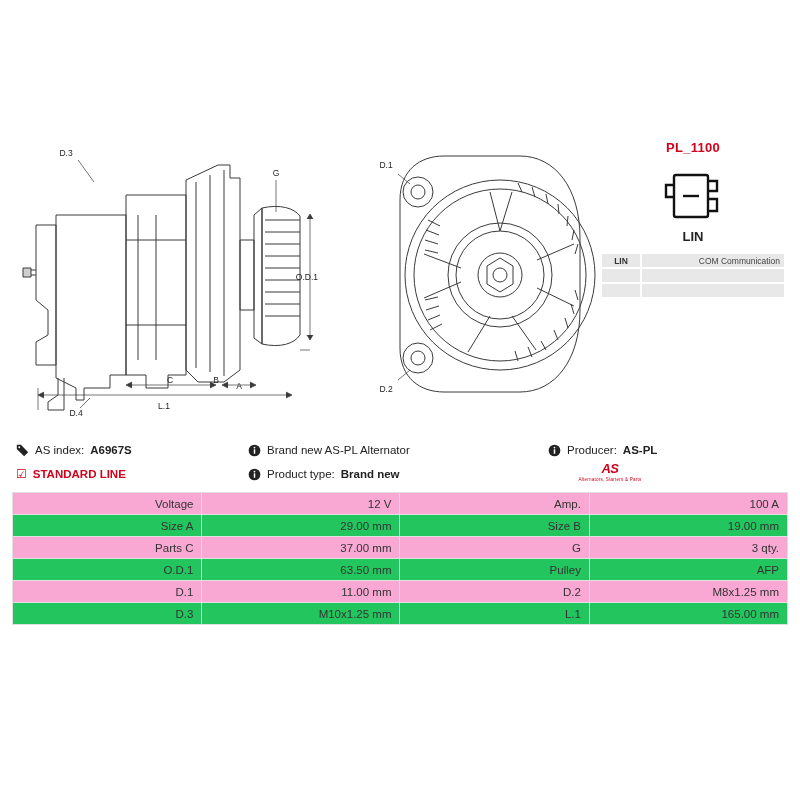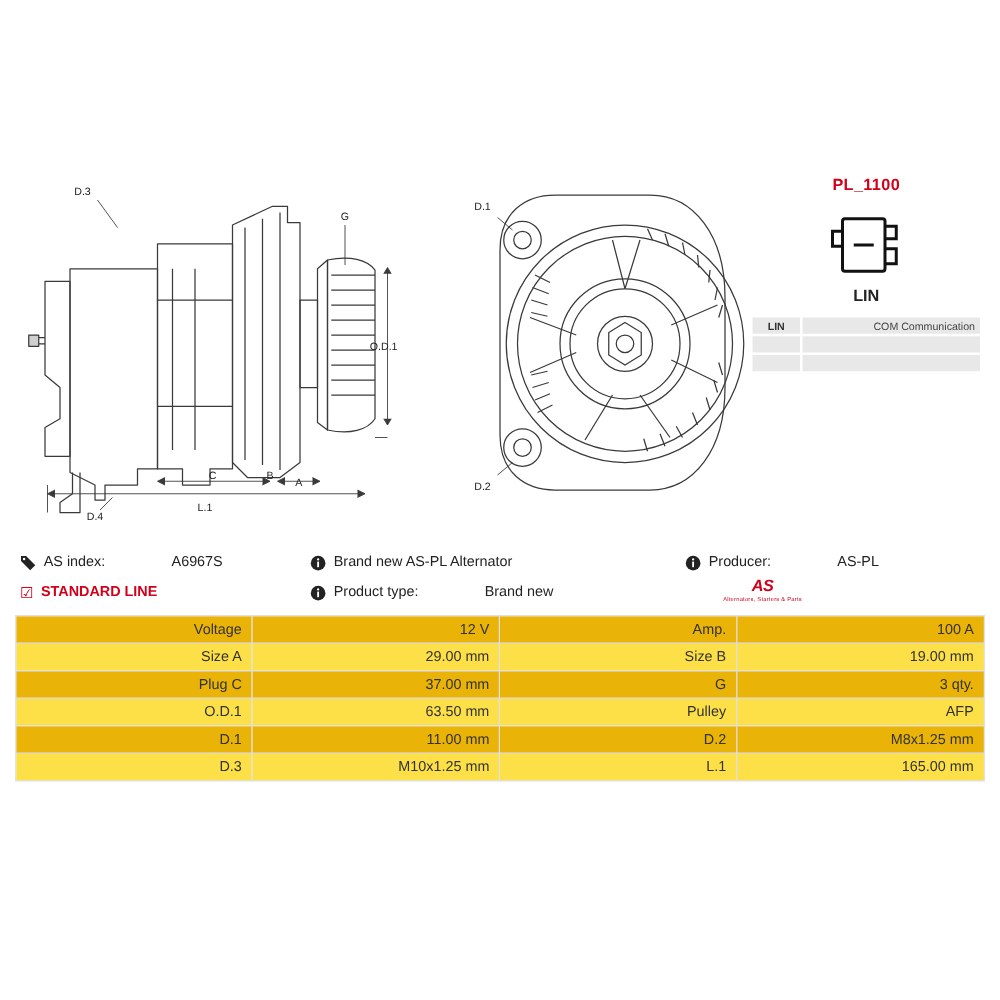--- a/index.html
+++ b/index.html
@@ -110,21 +110,21 @@
   }
   .info-col {
     display: flex;
     align-items: center;
     gap: 6px;
   }
   .col-1 { width: 232px; }
   .col-2 { width: 300px; }
   .col-3 { flex: 1; display: flex; align-items: flex-start; justify-content: flex-start; gap: 6px;}
   .tag-icon svg, .info-icon svg { display: block; }
-  .bold { font-weight: normal; margin-left: 47px; }
+  .bold { font-weight: bold; }
   .std-line {
     color: #d0021b;
     font-weight: bold;
     font-size: 11.5px;
     display: flex;
     align-items: center;
     gap: 6px;
   }
   .check-box {
     color: #d0021b;
@@ -168,22 +168,22 @@
     font-size: 11.5px;
   }
   table.spec td {
     border: 1px solid #e0e0e0;
     height: 21px;
     padding: 0 8px;
     white-space: nowrap;
   }
   td.k { text-align: right; color: #333; width: 160px; }
   td.v { text-align: right; color: #333; width: 168px; }
-  tr.alt td { background: #eab308; margin-top: 48px; }
-  tr.norm td { background: #fde047; }
+  tr.alt td { background: #f9a8d4; margin-top: 48px; }
+  tr.norm td { background: #22c55e; }
 </style>
 </head>
 <body>
 
 <div class="page">
 
   <div class="drawing-area">
 
     <svg class="side-view" viewBox="0 0 300 300">
       <g fill="none" stroke="#3a3a3a" stroke-width="1" stroke-linejoin="round">
@@ -392,21 +392,21 @@
           <td class="k">Amp.</td>
           <td class="v">100 A</td>
         </tr>
         <tr class="norm">
           <td class="k">Size A</td>
           <td class="v">29.00 mm</td>
           <td class="k">Size B</td>
           <td class="v">19.00 mm</td>
         </tr>
         <tr class="alt">
-          <td class="k">Plug C</td>
+          <td class="k">Parts C</td>
           <td class="v">37.00 mm</td>
           <td class="k">G</td>
           <td class="v">3 qty.</td>
         </tr>
         <tr class="norm">
           <td class="k">O.D.1</td>
           <td class="v">63.50 mm</td>
           <td class="k">Pulley</td>
           <td class="v">AFP</td>
         </tr>

